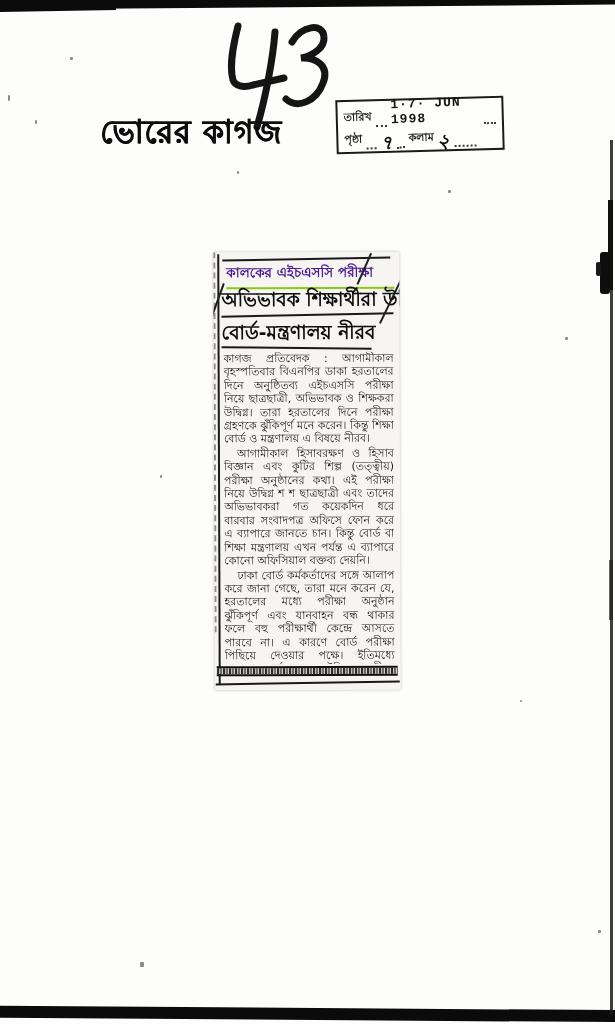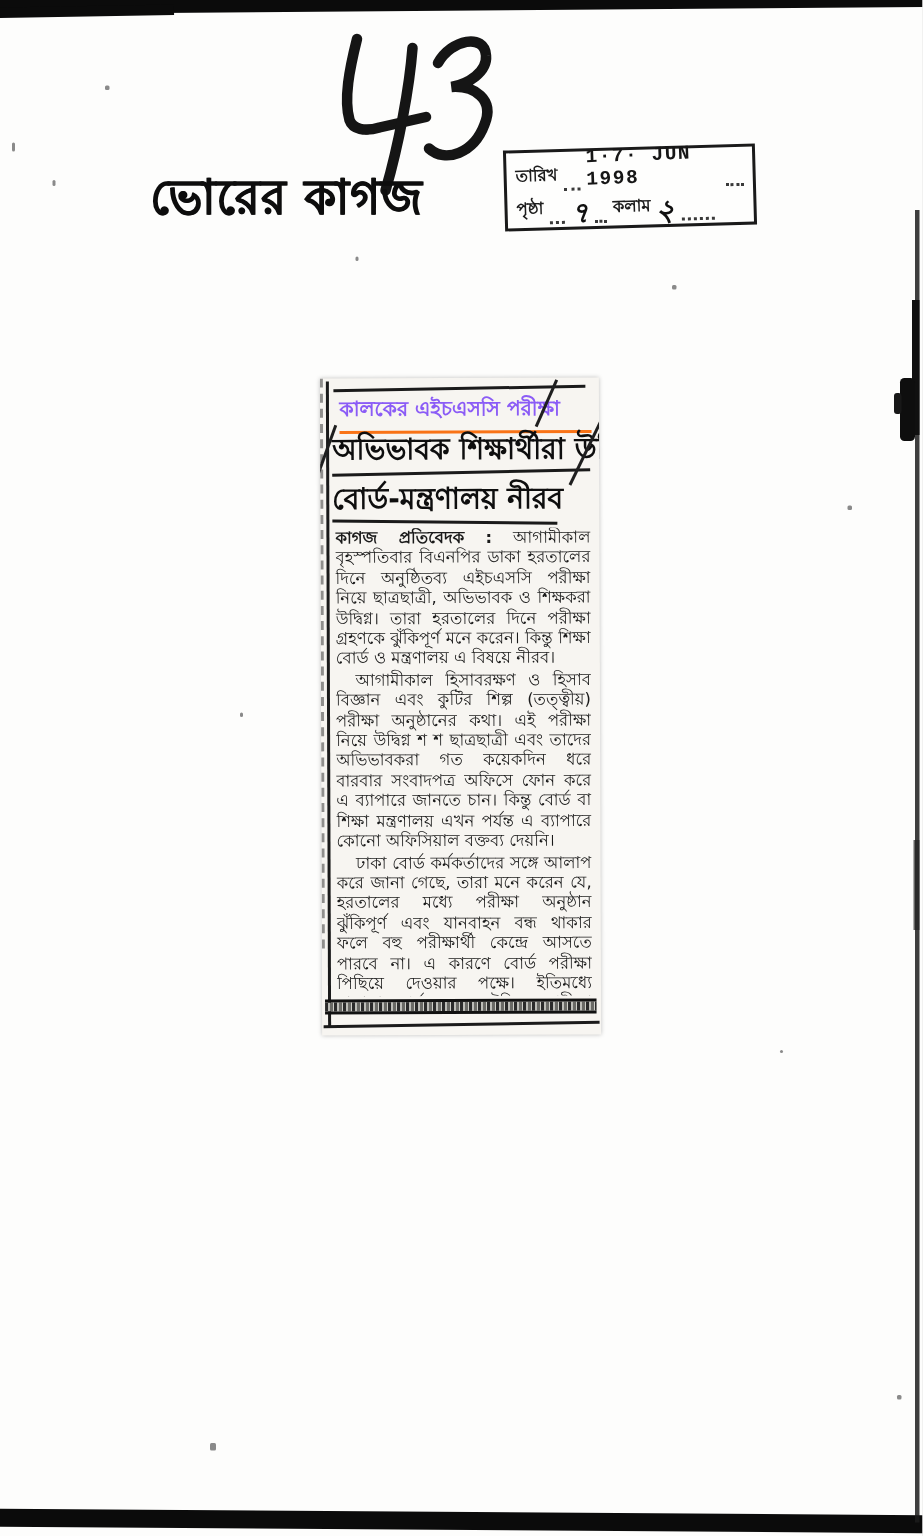--- a/index.html
+++ b/index.html
@@ -57,42 +57,42 @@
     background:#f7f5f1; box-shadow:0 0 3px rgba(0,0,0,.25);
     transform:rotate(-0.2deg); overflow:hidden;
   }
   .rule { position:absolute; background:#1a1a1a; }
   .clip-left-rule { left:4px; top:2px; width:2px; height:430px; }
   .clip-right-rule { left:180px; top:30px; width:0; height:380px; border-right:2px dashed #4a4a4a; opacity:.6; }
   .clip-top-rule { left:9px; top:6px; width:168px; height:2px; transform:rotate(-0.8deg); }
   .kicker {
     position:absolute; left:13px; top:10px; width:168px;
     font-size:13.5px; font-weight:bold; white-space:nowrap;
-    border-bottom:2px solid #f97316; padding-bottom:2px; color:#8b5cf6;
+    border-bottom:2px solid #84cc16; padding-bottom:2px; color:#4c1d95;
   }
   .headline {
     position:absolute; left:8px; width:174px;
     font-size:19.5px; font-weight:bold; color:#0e0e0e; white-space:nowrap;
     transform:scaleX(.96); transform-origin:left;
   }
   .hl1 { top:33px; }
   .hl2 { top:66px; }
   .hl-rule1 { left:8px; top:62px; width:172px; height:2px; transform:rotate(-1deg); }
   .hl-rule2 { left:8px; top:95px; width:150px; height:2px; transform:rotate(0.8deg); }
   .slash { position:absolute; width:2px; background:#1f1f1f; }
   .slash-a { left:150px; top:0; height:34px; transform:rotate(24deg); }
   .slash-b { left:3px; top:30px; height:38px; transform:rotate(20deg); }
   .slash-c { left:176px; top:26px; height:48px; transform:rotate(26deg); }
   .clip-body {
     position:absolute; left:10px; top:100px; width:170px; height:312px;
     overflow:hidden; font-size:11px; line-height:13.4px; text-align:justify; color:#1a1a1a;
   }
   .clip-body p { margin:0 0 1px 0; text-indent:13px; }
   .clip-body p.first { text-indent:0; }
-  .byline { font-weight:bold; }
+  .byline { font-weight:normal; }
   .ornament-band {
     position:absolute; left:2px; top:414px; width:181px; height:10px;
     border-top:2px solid #111; border-bottom:2px solid #111; box-sizing:border-box;
     background:repeating-linear-gradient(90deg,#2b2b2b 0 2px,#bdbdb8 2px 3px,#6a6a66 3px 5px,#cfcfc9 5px 6px);
   }
   .clip-bottom-rule { left:1px; top:430px; width:184px; height:2px; transform:rotate(-0.7deg); }
 </style>
 </head>
 <body>
 

